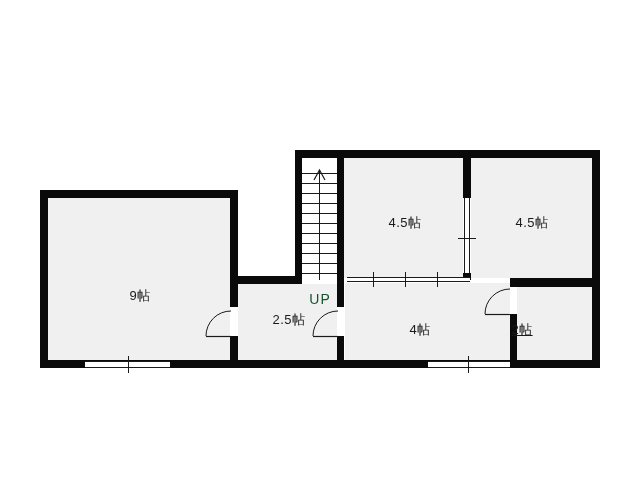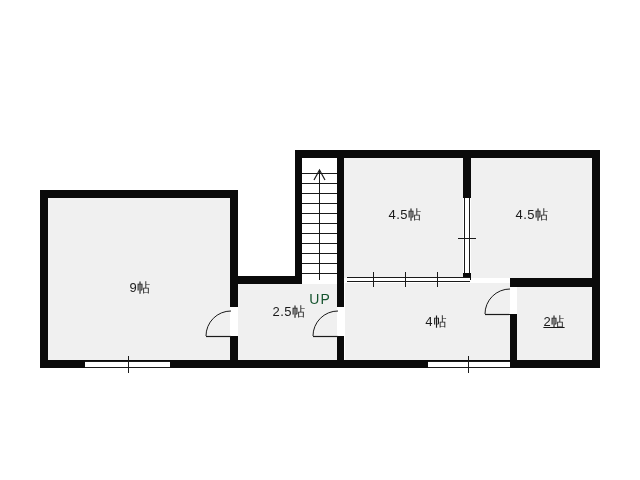--- a/index.html
+++ b/index.html
@@ -12,20 +12,21 @@
   }
   .canvas svg{position:absolute;left:0;top:0;}
   .labels{position:absolute;left:0;top:0;width:100%;height:100%;pointer-events:none;}
   .room-label{
     position:absolute;
     transform:translate(-50%,-50%);
     font-size:13px;
     color:#1a1a1a;
     white-space:nowrap;
     letter-spacing:0.5px;
+    margin-top:8px;
   }
   .up-label{
     position:absolute;
     transform:translate(-50%,-50%);
     font-size:14px;
     color:#14532d;
     white-space:nowrap;
     letter-spacing:1px;
   }
 </style>
@@ -91,19 +92,19 @@
       <line x1="206" y1="336.5" x2="231" y2="336.5" stroke="#1a1a1a" stroke-width="1.2"></line>
       <path d="M 206 336 A 25 25 0 0 1 231 311" fill="none" stroke="#1a1a1a" stroke-width="1"></path>
       <line x1="313" y1="336.5" x2="338" y2="336.5" stroke="#1a1a1a" stroke-width="1.2"></line>
       <path d="M 313 336 A 25 25 0 0 1 338 311" fill="none" stroke="#1a1a1a" stroke-width="1"></path>
       <line x1="485" y1="314.5" x2="510" y2="314.5" stroke="#1a1a1a" stroke-width="1.2"></line>
       <path d="M 485 314 A 25 25 0 0 1 510 289" fill="none" stroke="#1a1a1a" stroke-width="1"></path>
     </svg>
   <div class="labels" id="fp-labels">
       <div class="room-label" style="left: 140px; top: 288px;">9帖</div>
       <div class="room-label" style="left: 289px; top: 312px;">2.5帖</div>
-      <div class="room-label" style="left: 436px; top: 322px; font-family: Liberation Mono, monospace;">4帖</div>
-      <div class="room-label" style="left: 554px; top: 322px; text-decoration: underline;">2帖</div>
+      <div class="room-label" style="left: 420px; top: 322px;">4帖</div>
+      <div class="room-label" style="left: 522px; top: 322px; text-decoration: underline;">2帖</div>
       <div class="room-label" style="left: 405px; top: 215px;">4.5帖</div>
       <div class="room-label" style="left: 532px; top: 215px;">4.5帖</div>
       <div class="up-label" style="left: 320px; top: 299px;">UP</div>
     </div>
 </div>
 
 </body></html>

